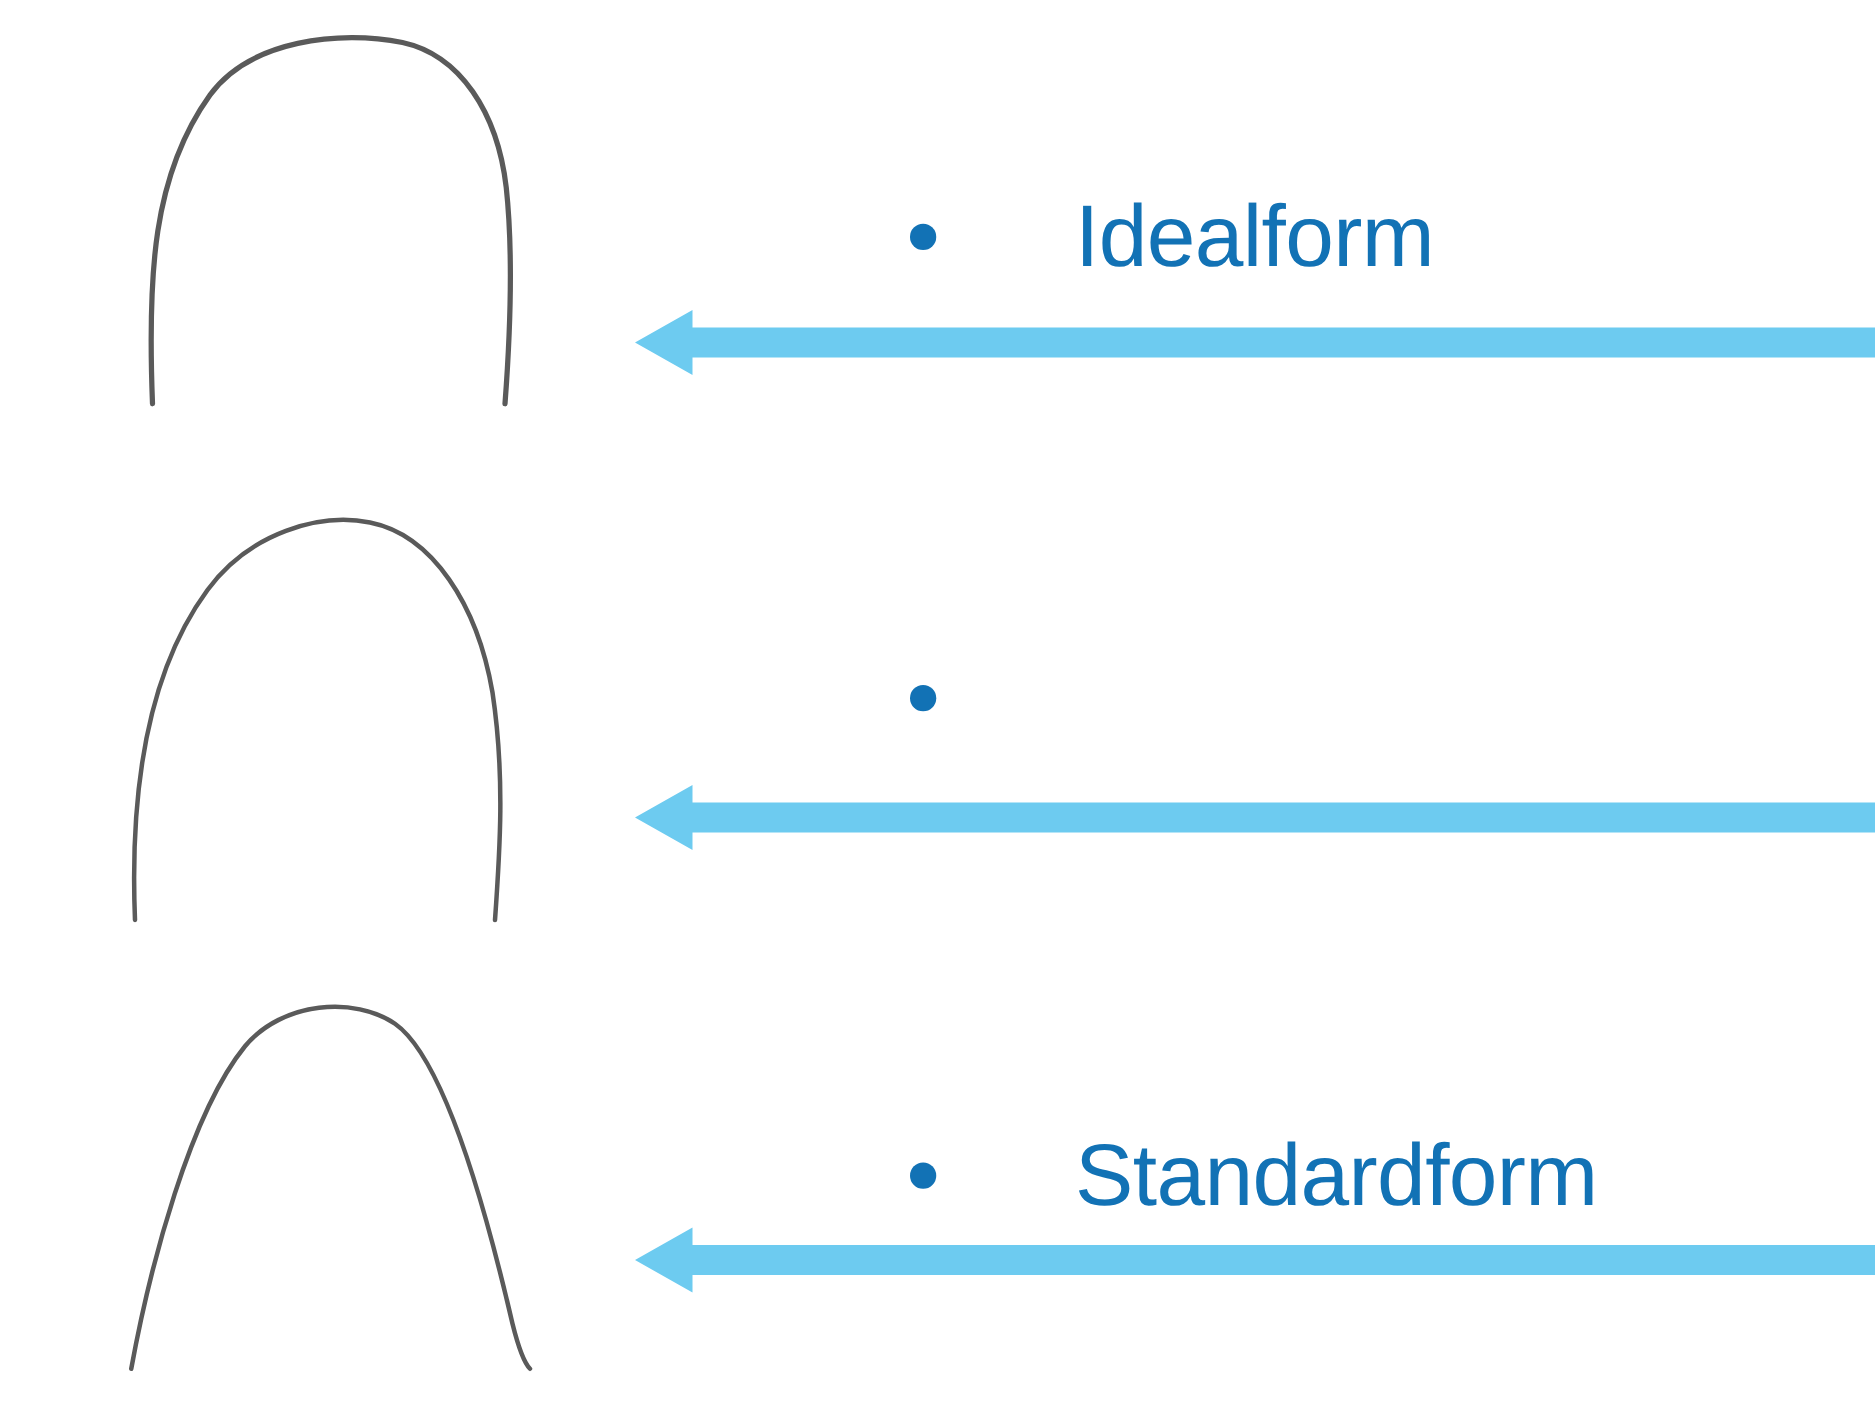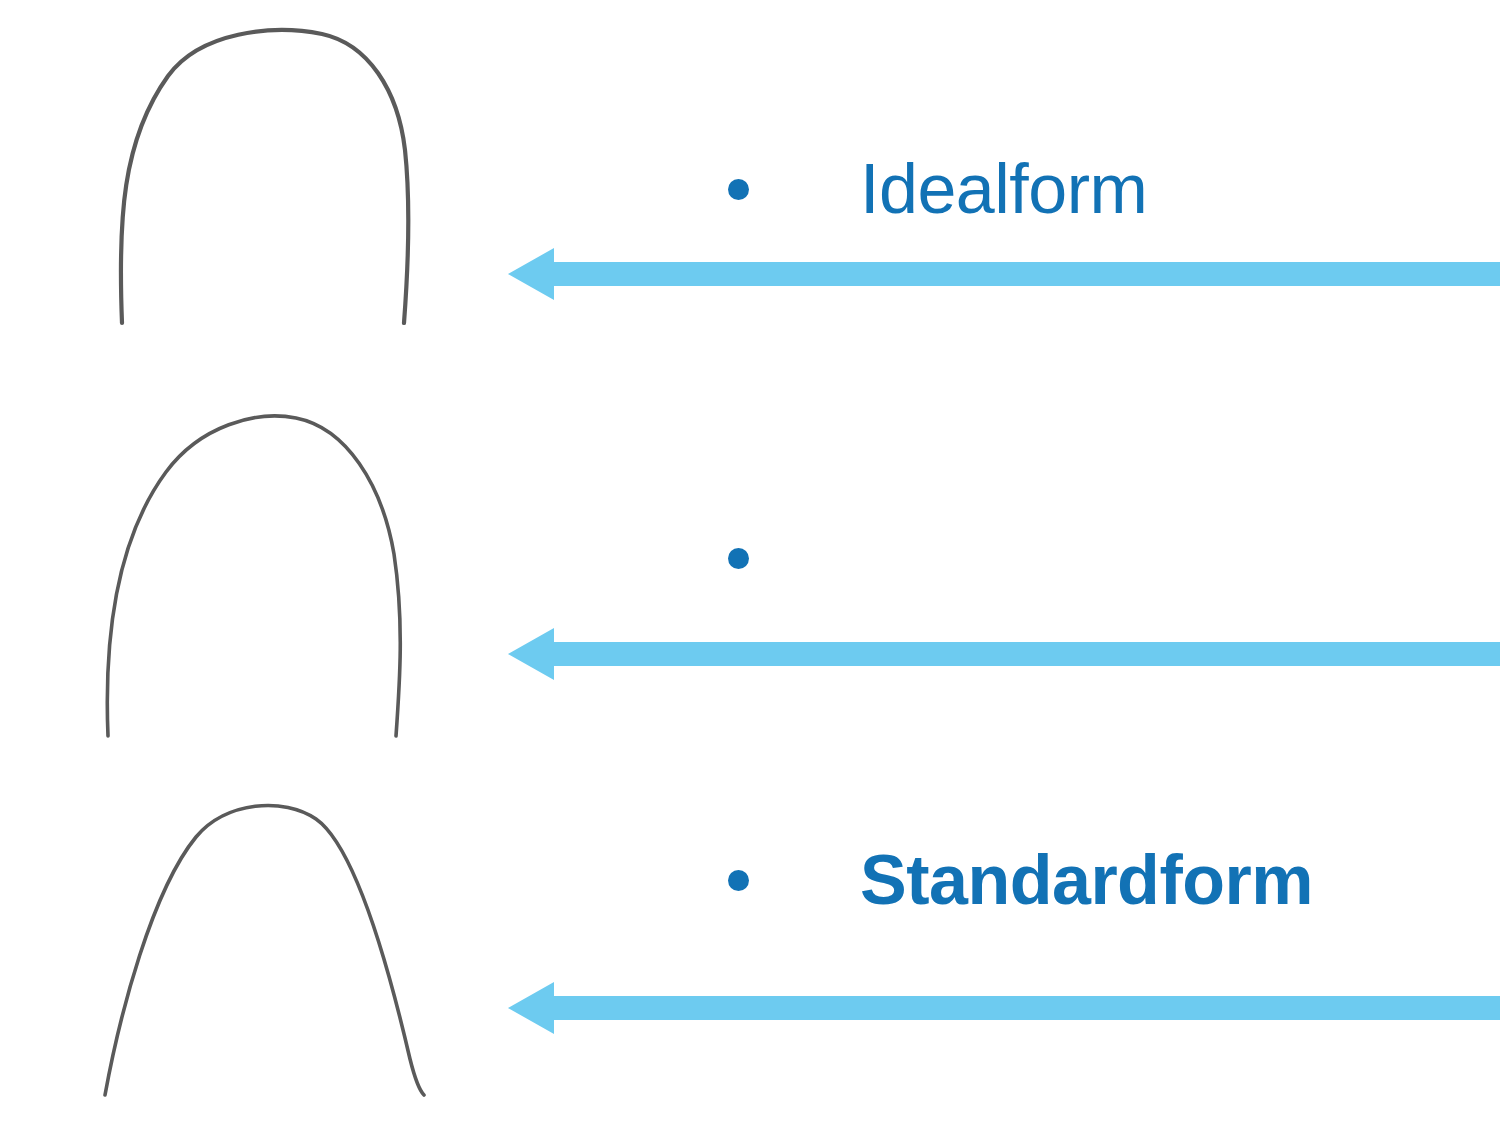--- a/index.html
+++ b/index.html
@@ -49,21 +49,21 @@
   
   .label-row {
     position: absolute;
     display: flex;
     align-items: center;
     left: 728px;
     height: 86px;
   }
   #label-row-0 { top: 146px; }
   #label-row-1 { top: 515px; }
-  #label-row-2 { top: 837px; font-weight: bold; }
+  #label-row-2 { top: 897px; }
 
   .bullet-dot {
     width: 21px;
     height: 21px;
     border-radius: 50%;
     background: #1272B5;
     flex: 0 0 auto;
   }
   .label-text {
     margin-left: 111px;

